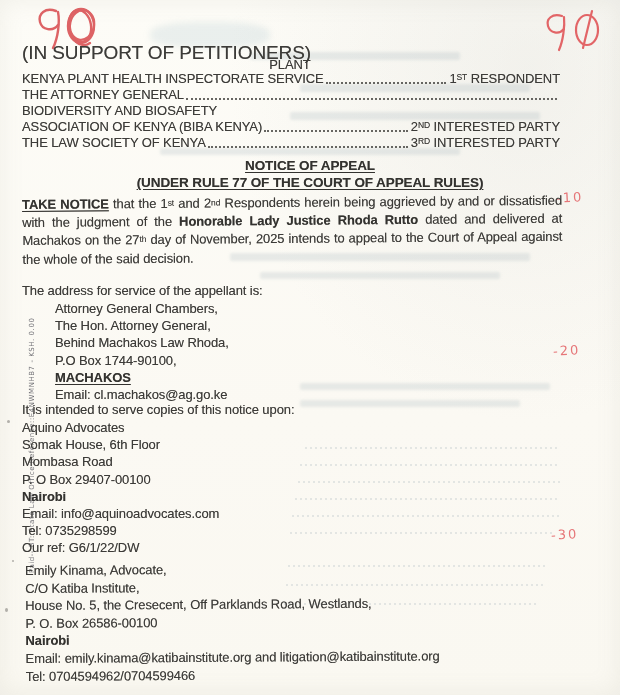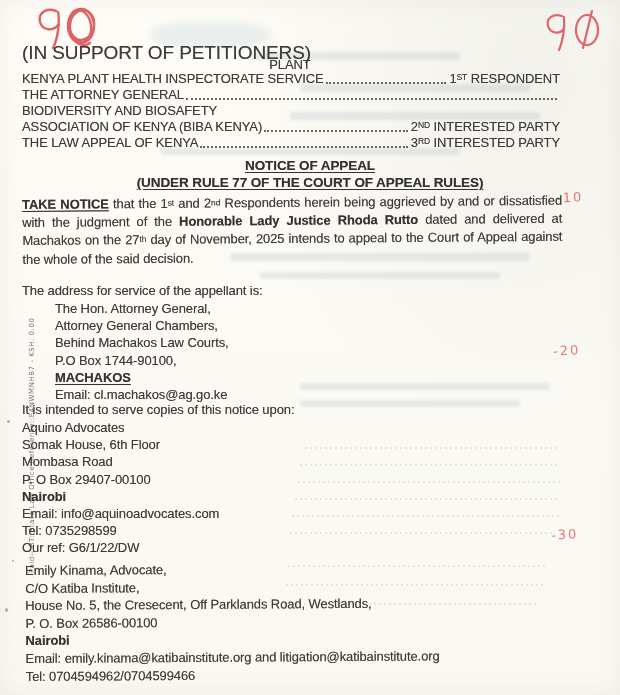--- a/index.html
+++ b/index.html
@@ -132,36 +132,36 @@
     </div>
     <div class="party-row gap-above">
       <span>BIODIVERSITY AND BIOSAFETY</span>
     </div>
     <div class="party-row">
       <span>ASSOCIATION OF KENYA (BIBA KENYA)</span>
       <span class="leader"></span>
       <span class="plabel"><span>2</span><span class="sup">ND</span> <span>INTERESTED PARTY</span></span>
     </div>
     <div class="party-row">
-      <span>THE LAW APPEAL OF KENYA</span>
+      <span>THE LAW SOCIETY OF KENYA</span>
       <span class="leader"></span>
       <span class="plabel"><span>3</span><span class="sup">RD</span> <span>INTERESTED PARTY</span></span>
     </div>
   </div>
 
   <div class="abs doc center title-main b u">NOTICE OF APPEAL</div>
   <div class="abs doc center title-sub b u">(UNDER RULE 77 OF THE COURT OF APPEAL RULES)</div>
 
   <div class="abs doc notice-para"><span class="b u">TAKE NOTICE</span><span> that the 1</span><span class="sup">st</span><span> and 2</span><span class="sup">nd</span><span> Respondents herein being aggrieved by and or dissatisfied with the judgment of the </span><span class="b">Honorable Lady Justice Rhoda Rutto</span><span> dated and delivered at Machakos on the 27</span><span class="sup">th</span><span> day of November, 2025 intends to appeal to the Court of Appeal against the whole of the said decision.</span></div>
 
   <div class="abs doc svc-intro">The address for service of the appellant is:</div>
   <div class="abs doc line-block svc-block">
+      <div>Attorney General Chambers,</div>
       <div>The Hon. Attorney General,</div>
-      <div>Attorney General Chambers,</div>
-      <div>Behind Machakos Law Courts,</div>
+      <div>Behind Machakos Law Rhoda,</div>
       <div>P.O Box 1744-90100,</div>
       <div class="b u">MACHAKOS</div>
       <div>Email: cl.machakos@ag.go.ke</div>
     </div>
 
   <div class="abs doc copies-intro">It is intended to serve copies of this notice upon:</div>
 
   <div class="abs doc line-block rec1-block">
       <div>Aquino Advocates</div>
       <div>Somak House, 6th Floor</div>

